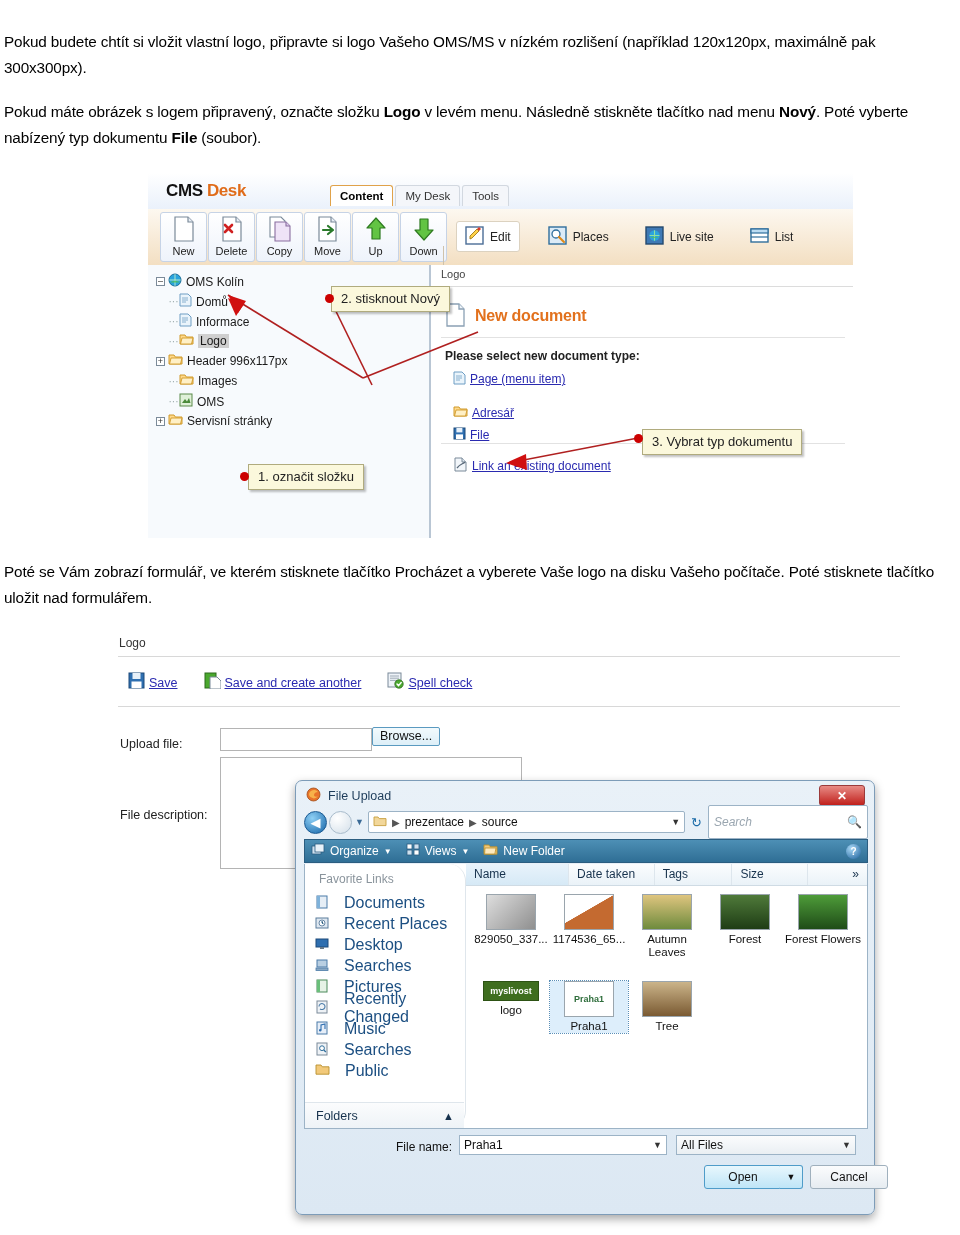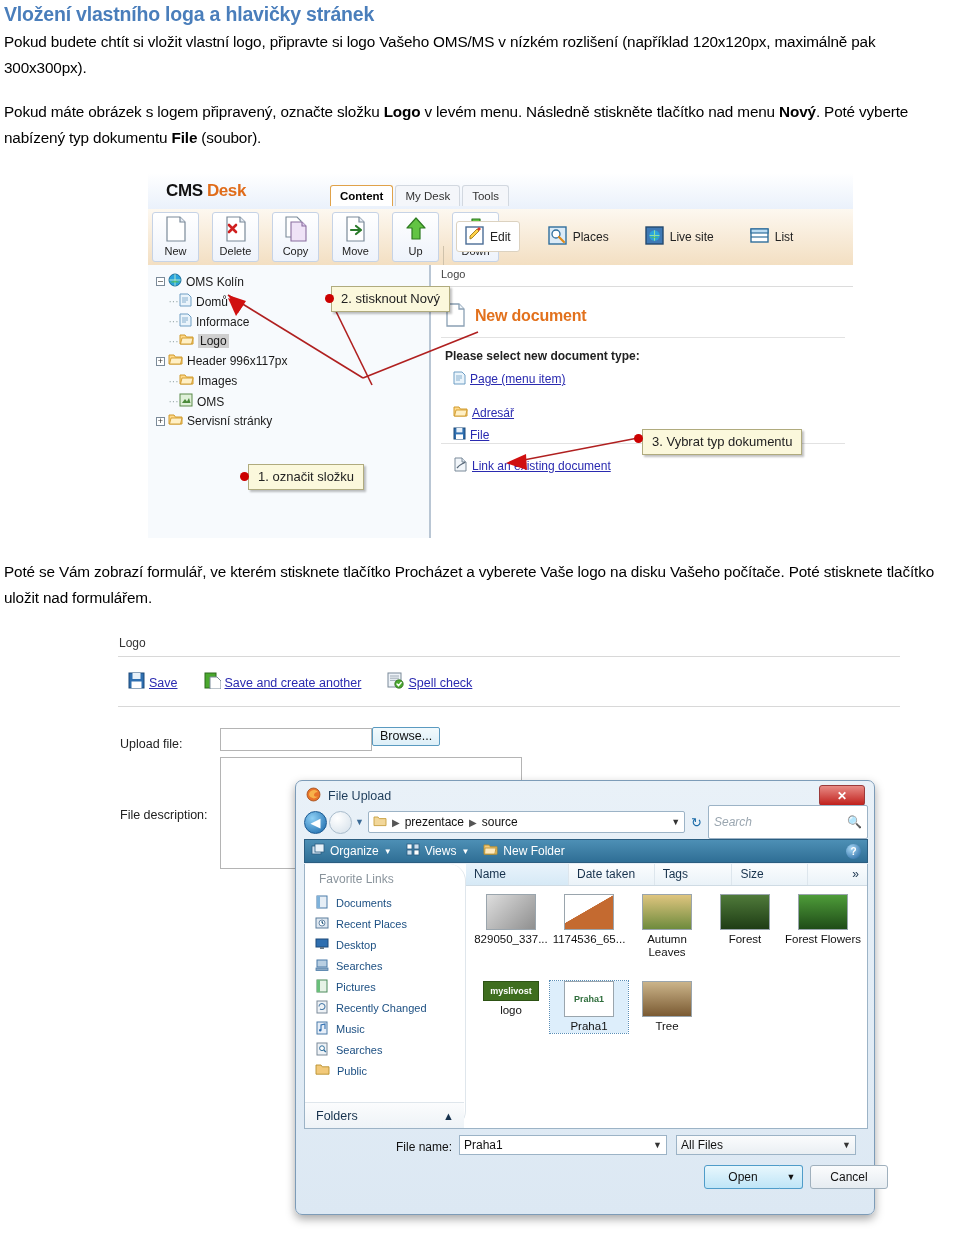--- a/index.html
+++ b/index.html
@@ -51,21 +51,21 @@
     border: 1px solid #d2d8e0; border-bottom: none;
     background: #f4f6fa; margin-right: 2px;
     border-radius: 3px 3px 0 0;
   }
   .s1-tab.active { background: #ffffff; font-weight: bold; color: #000; border-color: #e0a24a #e0a24a #fff; position: relative; z-index: 3; }
   .s1-toolbar {
     position: absolute; left: 0; top: 36px; width: 705px; height: 56px;
     background: linear-gradient(#fdf8f0, #f3dfc2);
     border-bottom: 1px solid #cfc2ab;
   }
-  .s1-tb-left { position: absolute; left: 4px; top: 3px; display: flex; gap: 12px; }
+  .s1-tb-left { position: absolute; left: 12px; top: 3px; display: flex; }
   .tbbtn {
     width: 47px; height: 50px; margin-right: 1px;
     display: flex; flex-direction: column; align-items: center; justify-content: flex-start;
     border: 1px solid transparent; border-radius: 3px;
     background: linear-gradient(#ffffff,#eef3fb);
     border-color: #c6d3e6;
     padding-top: 3px; box-sizing: border-box;
   }
   .tbbtn .lbl { font-size: 11px; color: #222; margin-top: 1px; }
   .s1-sep { position: absolute; left: 295px; top: 37px; width: 1px; height: 55px; background: #cfc2ab; }
@@ -198,21 +198,21 @@
 
   .dlg-body {
     position:absolute; left: 8px; top: 83px; width: 564px; height: 265px;
     background:#fff; border:1px solid #9cb3c6; border-top:none; display:flex;
     box-sizing:border-box;
   }
   .fav { width: 160px; border-right: 1px solid #dfe6ec; position:relative;border-radius:17px; }
   .fav-h { position:absolute; left: 14px; top: 8px; font-size: 12px; color:#8a949c; }
   .fav-list { position:absolute; left: 10px; top: 28px; }
   .fav-item { display:flex; align-items:center; height: 21px; }
-  .fav-item .t { font-size: 11px; color:#1c4f82; margin-left: 7px; }
+  .fav-item .t { font-size: 16px; color:#1c4f82; margin-left: 15px; }
   .folders-bar {
     position:absolute; left:0; bottom: 0; width: 159px; height: 25px;
     border-top:1px solid #dfe6ec; display:flex; align-items:center;
     background: linear-gradient(#fbfcfd,#eef3f7);
   }
   .folders-bar .t { font-size: 12.5px; color:#17324d; margin-left: 11px; }
   .folders-bar .ch { margin-left:auto; margin-right: 10px; color:#17324d; font-size:11px; }
 
   .files { flex:1; position:relative; }
   .fcols {
@@ -262,21 +262,20 @@
     border:1px solid #9fb0bd; border-radius:3px;
     background: linear-gradient(#fbfcfd,#e6ecf1);
     font-size: 12px; color:#111; display:flex;align-items:center;justify-content:center;
   }
 </style>
 </head>
 <body>
 
 <div class="page">
 
-  <div class="doc-title">Vložení vlastního loga a hlavičky stránek</div>
 
   <div class="para" id="para1">
     <span>Pokud budete chtít si vložit vlastní logo, připravte si logo Vašeho OMS/MS v nízkém rozlišení (například 120x120px, maximálně pak 300x300px).</span>
   </div>
 
   <div class="para" id="para2">
     <span>Pokud máte obrázek s logem připravený, označte složku </span><b>Logo</b><span> v levém menu. Následně stiskněte tlačítko nad menu </span><b>Nový</b><span>. Poté vyberte nabízený  typ dokumentu </span><b>File</b><span> (soubor).</span>
   </div>
 
   <div class="para" id="para3">

